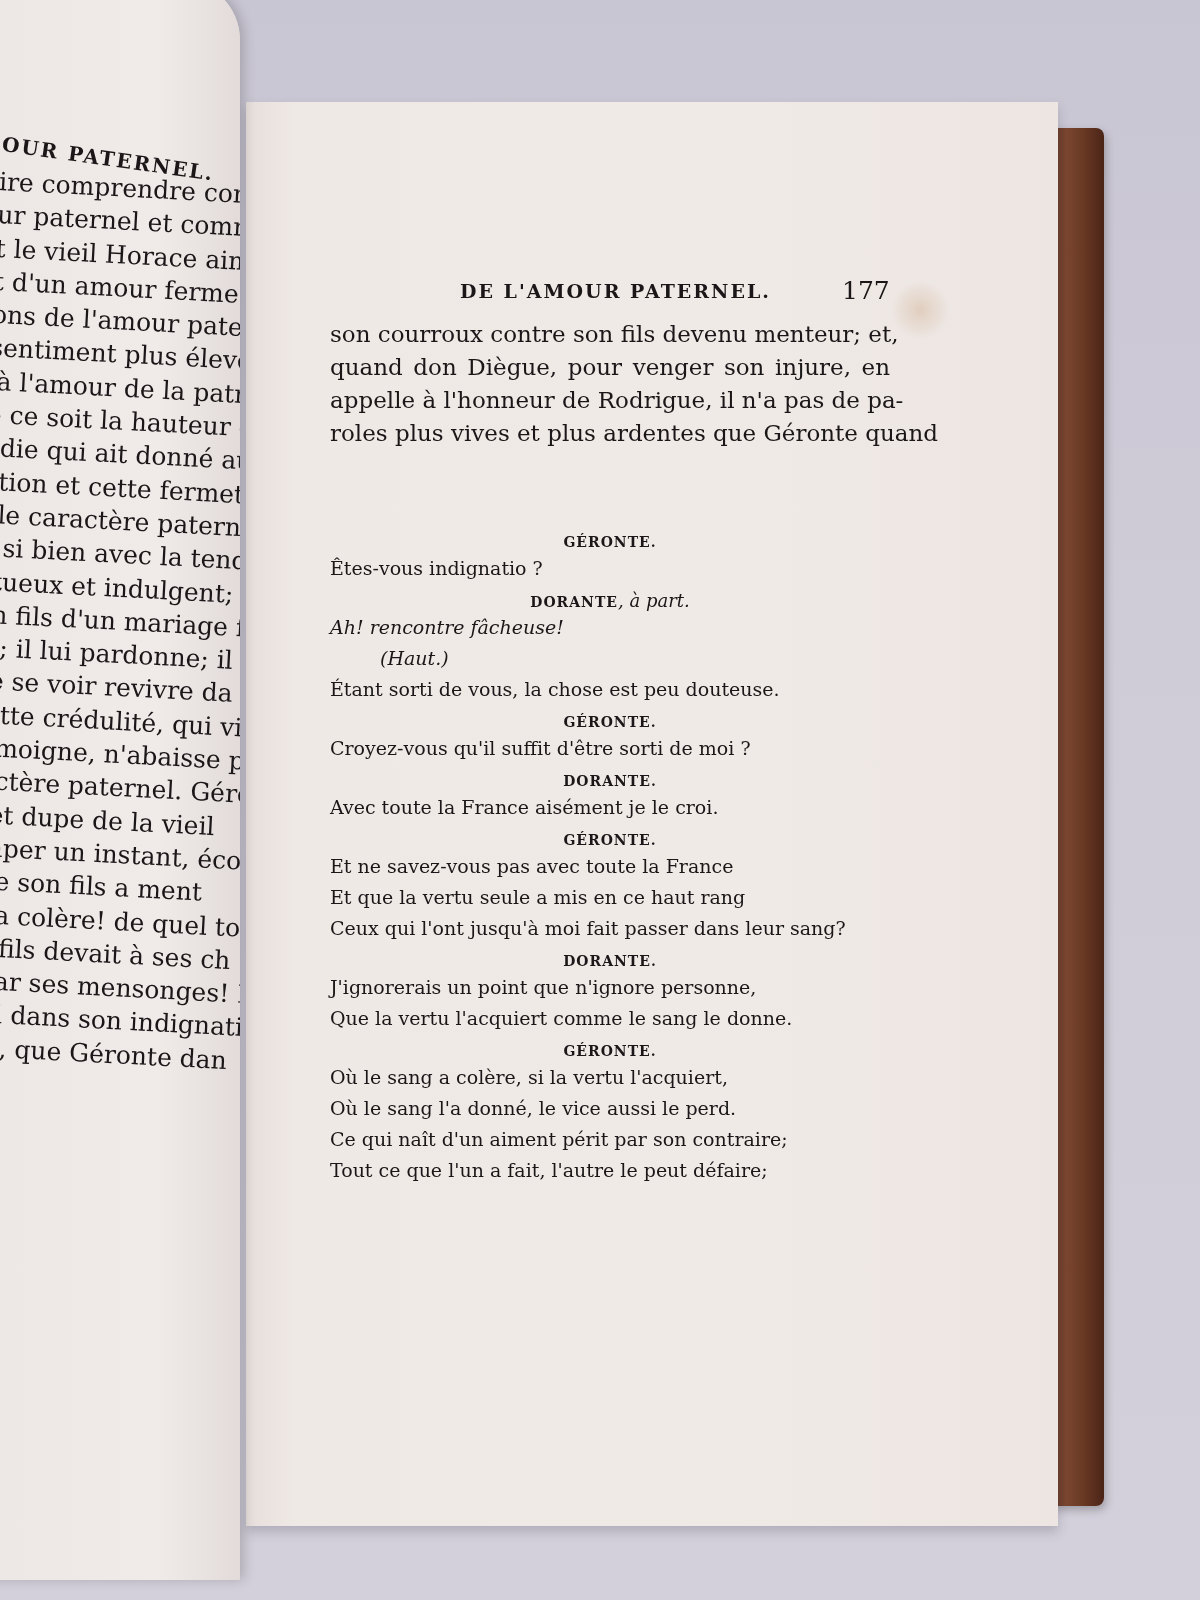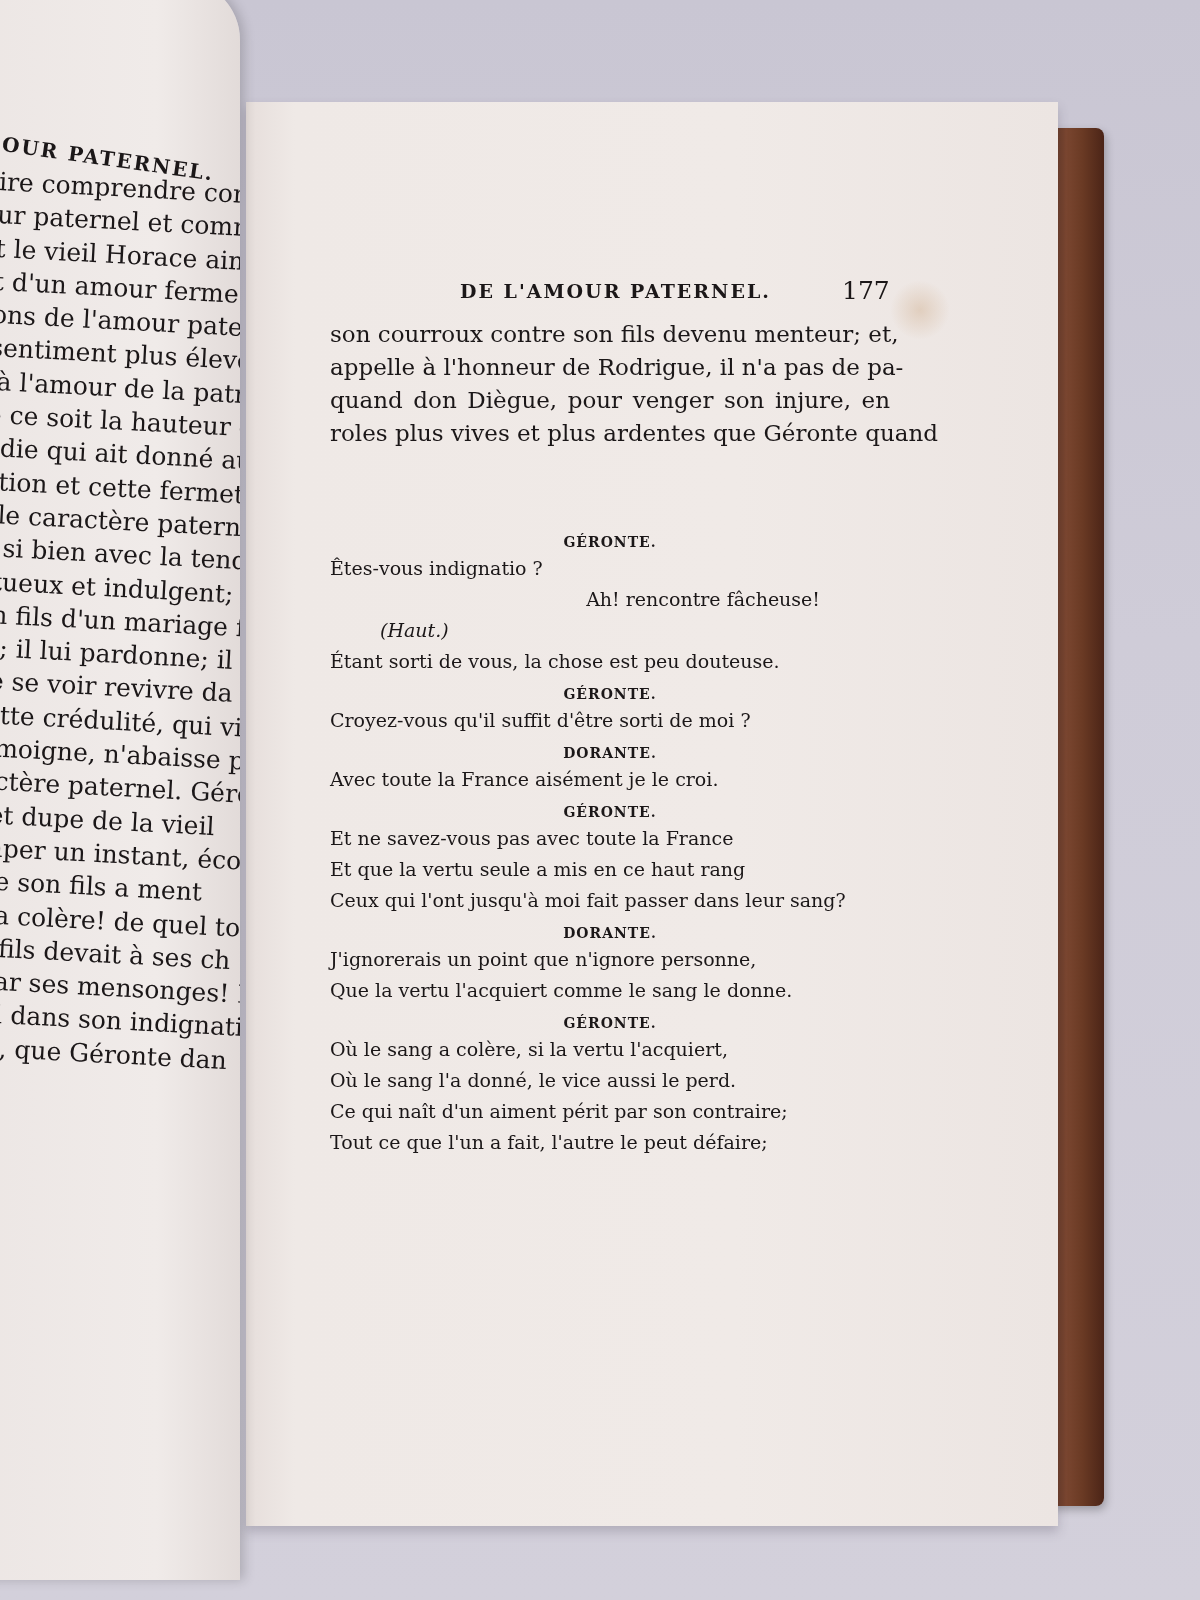--- a/index.html
+++ b/index.html
@@ -23,46 +23,47 @@
     font-weight:bold;transform:rotate(8deg);transform-origin:0 0;white-space:nowrap;}
   .running-head{position:absolute;left:460px;top:280px;font-size:19px;font-weight:bold;letter-spacing:2px;}
   .page-number{position:absolute;left:842px;top:276px;font-size:25px;}
   .prose{position:absolute;left:330px;top:318px;width:560px;font-size:23px;line-height:33px;text-align:justify;}
   .prose .line{display:block;white-space:nowrap;text-align:justify;text-align-last:justify;}
   .prose .line.last{text-align-last:left;}
   .verse{position:absolute;left:330px;top:525px;width:560px;font-size:19px;}
   .speaker{display:block;text-align:center;font-size:14px;font-weight:bold;letter-spacing:1px;height:22px;line-height:22px;margin-top:6px;}
   .vline{display:block;white-space:nowrap;height:31px;line-height:31px;font-size:19px;}
   .aside{font-style:italic;font-weight:normal;font-size:18px;letter-spacing:0;}
-  .right-aligned{text-align:right;padding-right:70px;}
+  .right-aligned{text-align:left;padding-right:70px;font-style:italic;}
   .indent{padding-left:50px;font-style:italic;}
   .stain{position:absolute;left:890px;top:280px;width:60px;height:60px;border-radius:50%;
     background:radial-gradient(circle,rgba(200,160,120,.35),rgba(200,160,120,0) 70%);}
 </style>
 </head>
 <body>
 
 <div class="binding"></div>
 
 <div class="right-page"></div>
 <div class="stain"></div>
 
 <div class="running-head">DE L'AMOUR PATERNEL.</div>
 <div class="page-number">177</div>
 
 <div class="prose">
   <span class="line">son courroux contre son fils devenu menteur; et,</span>
+  <span class="line">quand don Diègue, pour venger son injure, en</span>
   <span class="line">appelle à l'honneur de Rodrigue, il n'a pas de pa-</span>
-  <span class="line">quand don Diègue, pour venger son injure, en</span>
   <span class="line">roles plus vives et plus ardentes que Géronte quand</span>
 </div>
 
 <div class="verse">
   <span class="speaker">GÉRONTE.</span>
   <span class="vline">Êtes-vous indignatio ?</span>
+  <span class="speaker"><span>DORANTE</span><span class="aside">, à part.</span></span>
   <span class="vline right-aligned">Ah! rencontre fâcheuse!</span>
   <span class="vline indent">(Haut.)</span>
   <span class="vline">Étant sorti de vous, la chose est peu douteuse.</span>
   <span class="speaker">GÉRONTE.</span>
   <span class="vline">Croyez-vous qu'il suffit d'être sorti de moi ?</span>
   <span class="speaker">DORANTE.</span>
   <span class="vline">Avec toute la France aisément je le croi.</span>
   <span class="speaker">GÉRONTE.</span>
   <span class="vline">Et ne savez-vous pas avec toute la France</span>
   <span class="vline">Et que la vertu seule a mis en ce haut rang</span>

